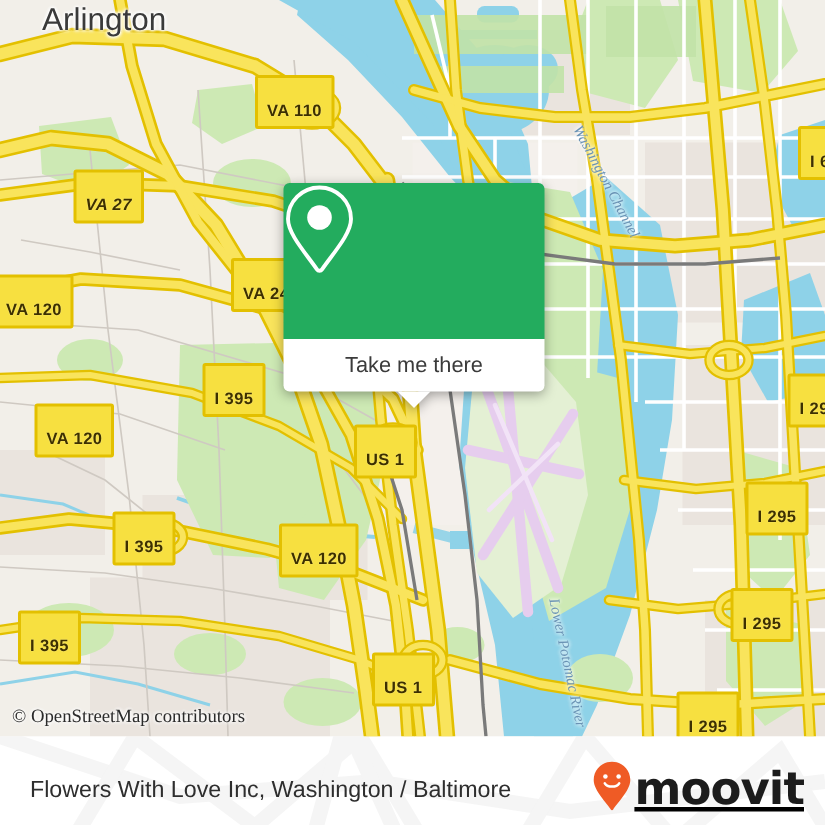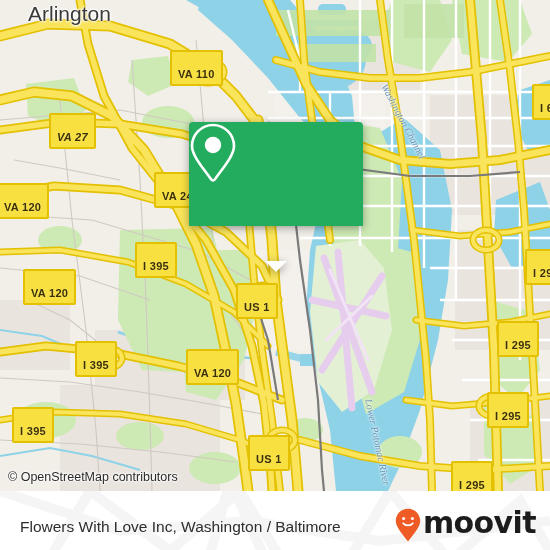--- a/index.html
+++ b/index.html
@@ -55,21 +55,21 @@
     white-space: nowrap;
     text-shadow: 0 0 3px #fff, 0 0 3px #fff;
   }
 
   
   #attribution {
     position: absolute;
     left: 8px; top: 470px;
     font-size: 12.5px;
     color: #2b2b2b;
-    font-family: Liberation Sans, sans-serif;
+    font-family: Liberation Serif, serif;
     text-shadow: 0 0 3px #fff, 0 0 3px #fff, 0 0 3px #fff;
     z-index: 40;
   }
 
   
   #popup {
     position: absolute;
     left: 189px; top: 122px;
     width: 174px;
     z-index: 60;
@@ -129,22 +129,23 @@
   }
   #footer-title {
     font-size: 15.5px;
     color: #2e2e2e;
     font-family: "Liberation Sans", sans-serif;
     white-space: nowrap;
   }
   #moovit-logo {
     margin-left: auto;
     display: flex;
-    align-items: flex-start;
+    align-items: center;
     gap: 2px;
+    text-decoration: underline;
   }
   #moovit-wordmark {
     font-size: 30px;
     font-weight: bold;
     color: #1c1c1c;
     letter-spacing: -.6px;
     line-height: 1;
     font-family: "DejaVu Sans", sans-serif;
   }
 </style>
@@ -412,20 +413,23 @@
       <div id="popup-green">
         <span>
           <svg width="48" height="62" viewBox="0 0 48 62" aria-hidden="true">
             <path d="M24 3 C12.4 3 3 12.4 3 24 C3 34 15 47 22.3 57.6
                      C23.1 58.8 24.9 58.8 25.7 57.6 C33 47 45 34 45 24
                      C45 12.4 35.6 3 24 3 Z" fill="none" stroke="#ffffff" stroke-width="2.6"></path>
             <circle cx="24" cy="23" r="8.2" fill="#ffffff"></circle>
           </svg>
         </span>
       </div>
+      <div id="popup-white">
+        <span id="popup-label">Take me there</span>
+      </div>
       <div id="popup-tail"></div>
     </div>
 
   </div>
 
   <div id="footer">
 
     <svg id="footer-watermark" viewBox="0 0 550 400">
       <g stroke="#555" stroke-width="10" fill="none">
         <path d="M0,300 L120,340 L250,330 L380,350 L550,330"></path>

